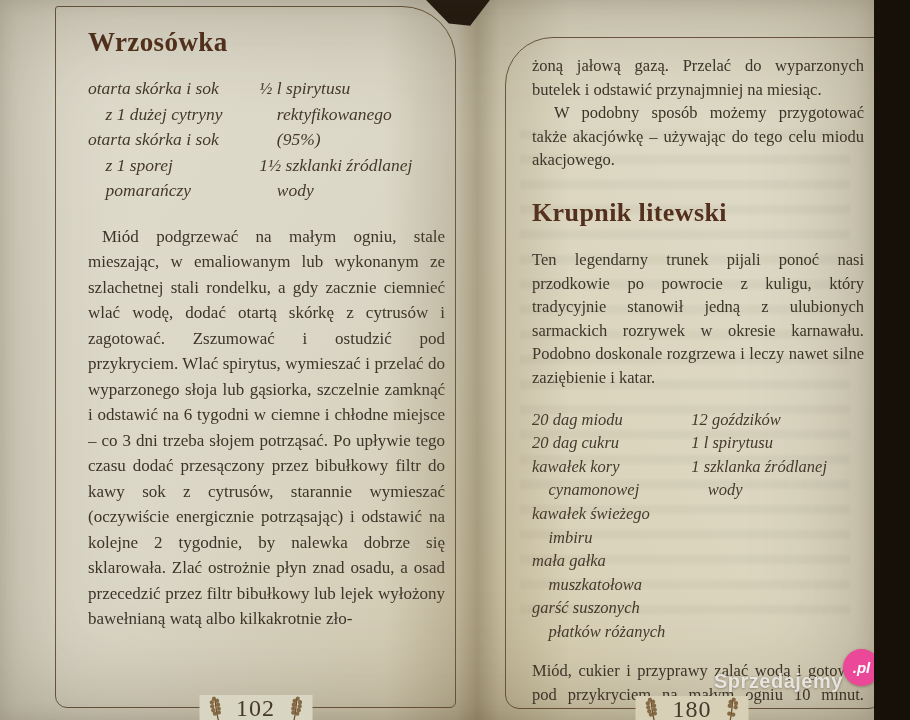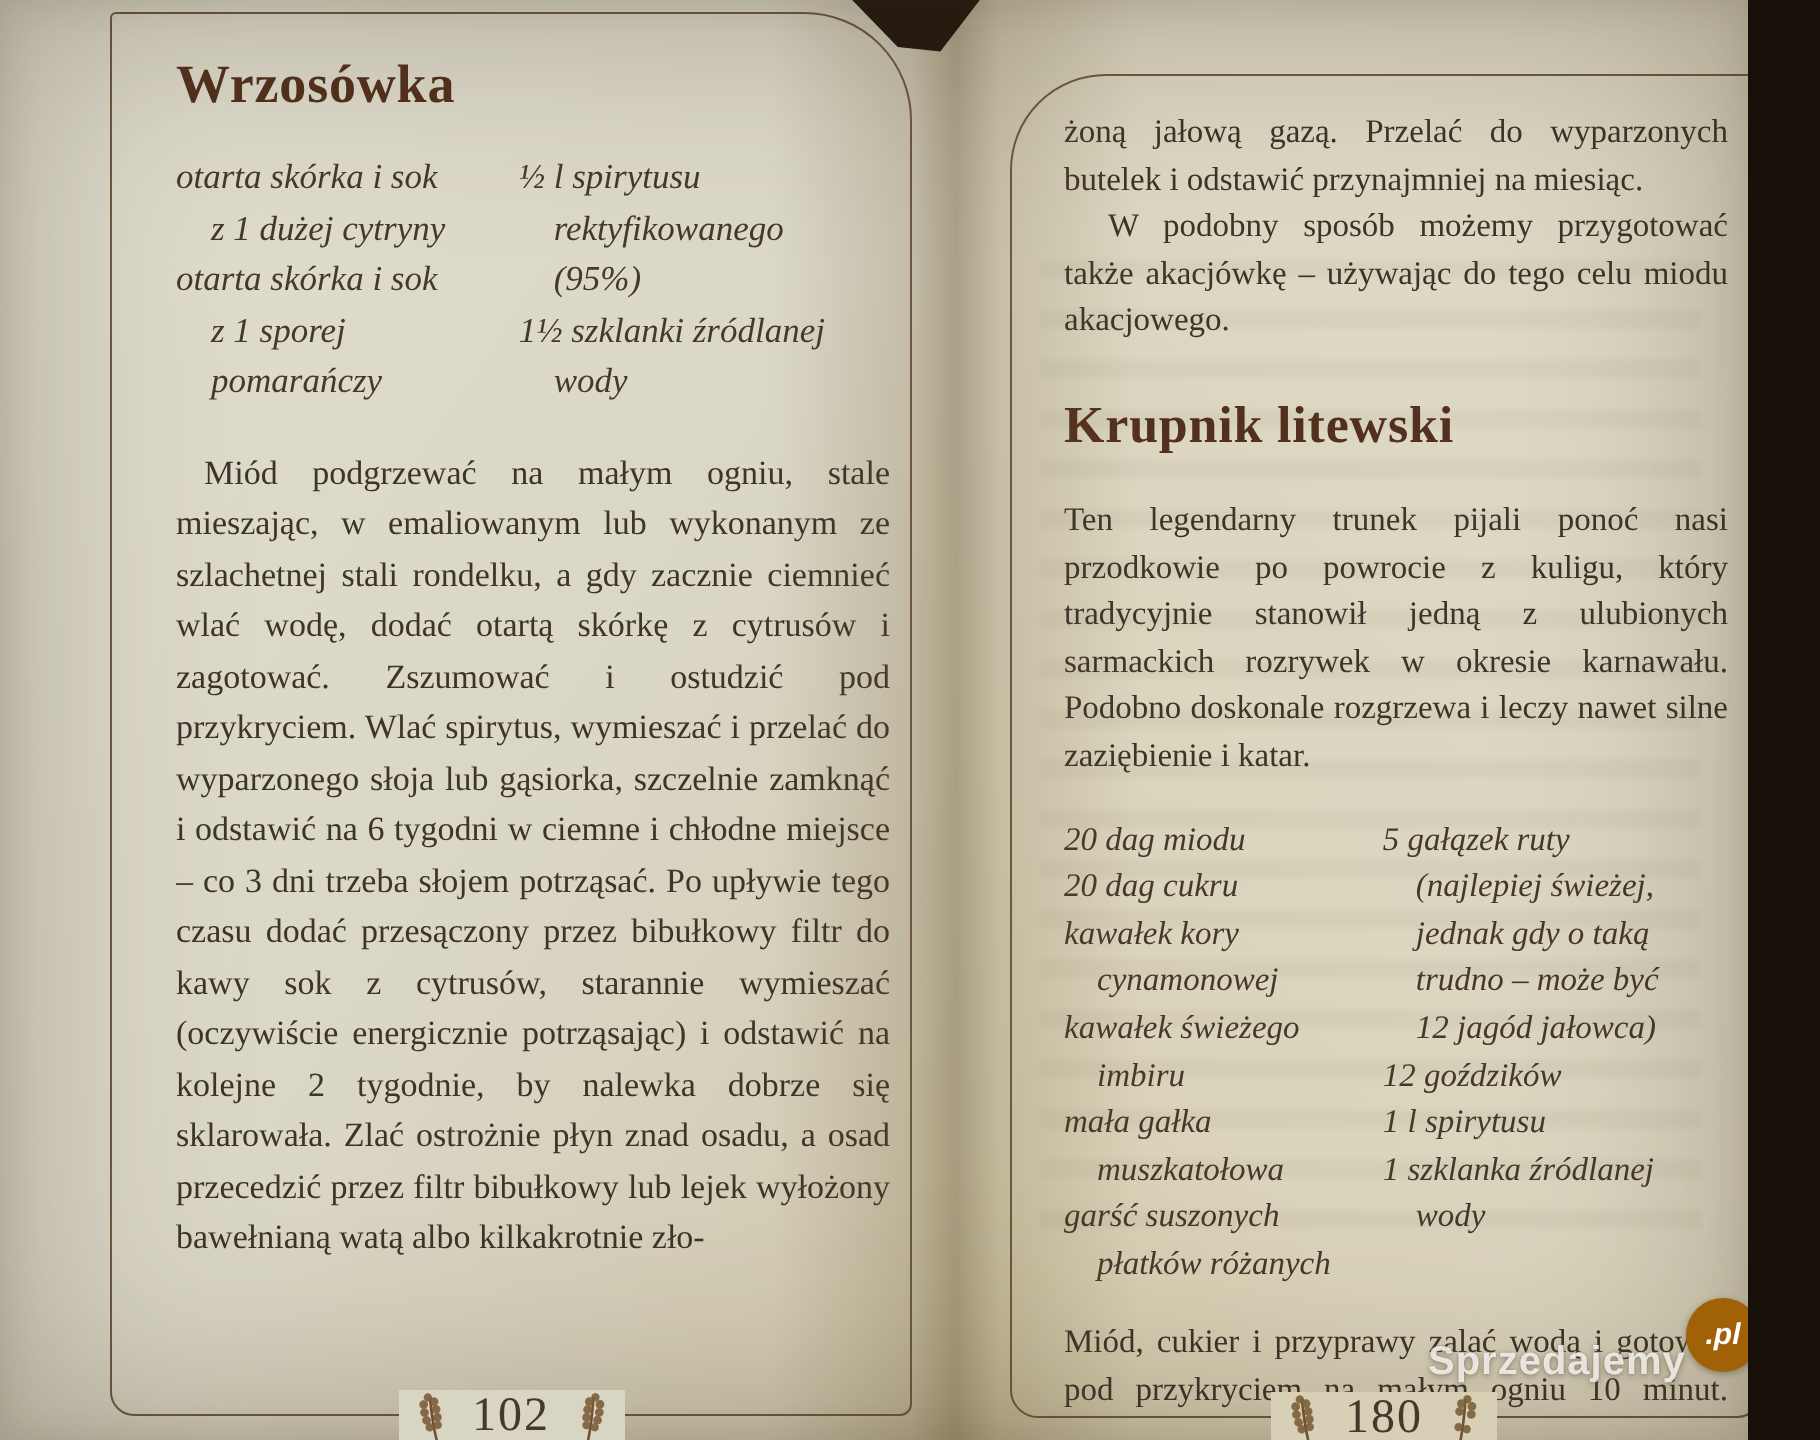--- a/index.html
+++ b/index.html
@@ -103,21 +103,21 @@
   .watermark {
     position:absolute; left:714px; top:670px;
     font-family:"Liberation Sans", sans-serif;
     font-weight:bold; font-size:20px; letter-spacing:0.5px;
     color:rgba(255,255,255,0.80);
     text-shadow:0 1px 3px rgba(96,84,60,0.55), 0 0 1px rgba(120,105,75,0.6);
     z-index:5;
   }
   .watermark-badge {
     position:absolute; left:843px; top:649px; width:37px; height:37px;
-    border-radius:50%; background:#a16207;
+    border-radius:50%; background:#ec4899;
     color:#ffffff; font:italic bold 15px "Liberation Sans", sans-serif;
     display:flex; align-items:center; justify-content:center;
     box-shadow:0 1px 3px rgba(80,60,40,0.45);
     z-index:6;
   }
 </style>
 </head>
 <body>
 
 <div class="photo">
@@ -198,25 +198,20 @@
           <div class="ing">kawałek kory
     cynamonowej</div>
           <div class="ing">kawałek świeżego
     imbiru</div>
           <div class="ing">mała gałka
     muszkatołowa</div>
           <div class="ing">garść suszonych
     płatków różanych</div>
         </div>
         <div class="ing-col-2">
-          <div class="ing">5 gałązek ruty
-    (najlepiej świeżej,
-    jednak gdy o taką
-    trudno – może być
-    12 jagód jałowca)</div>
           <div class="ing">12 goździków</div>
           <div class="ing">1 l spirytusu</div>
           <div class="ing">1 szklanka źródlanej
     wody</div>
         </div>
       </div>
 
       <p class="bodytext mt-last">Miód, cukier i przyprawy zalać wodą i gotować pod przykryciem na małym ogniu 10 minut. Następnie</p>
     </div>
 

